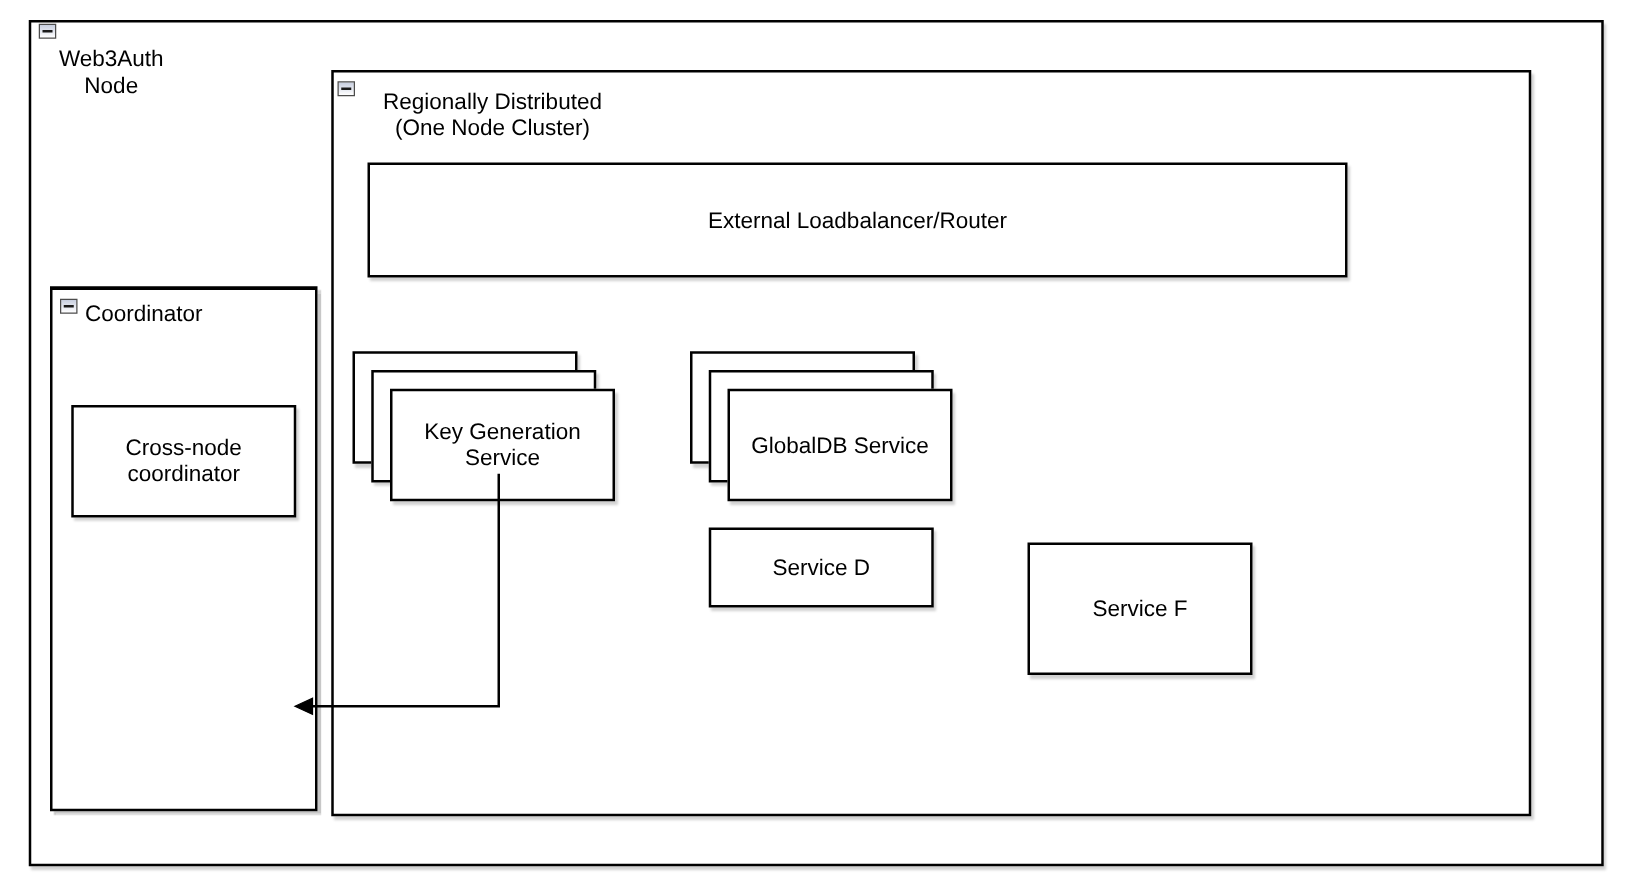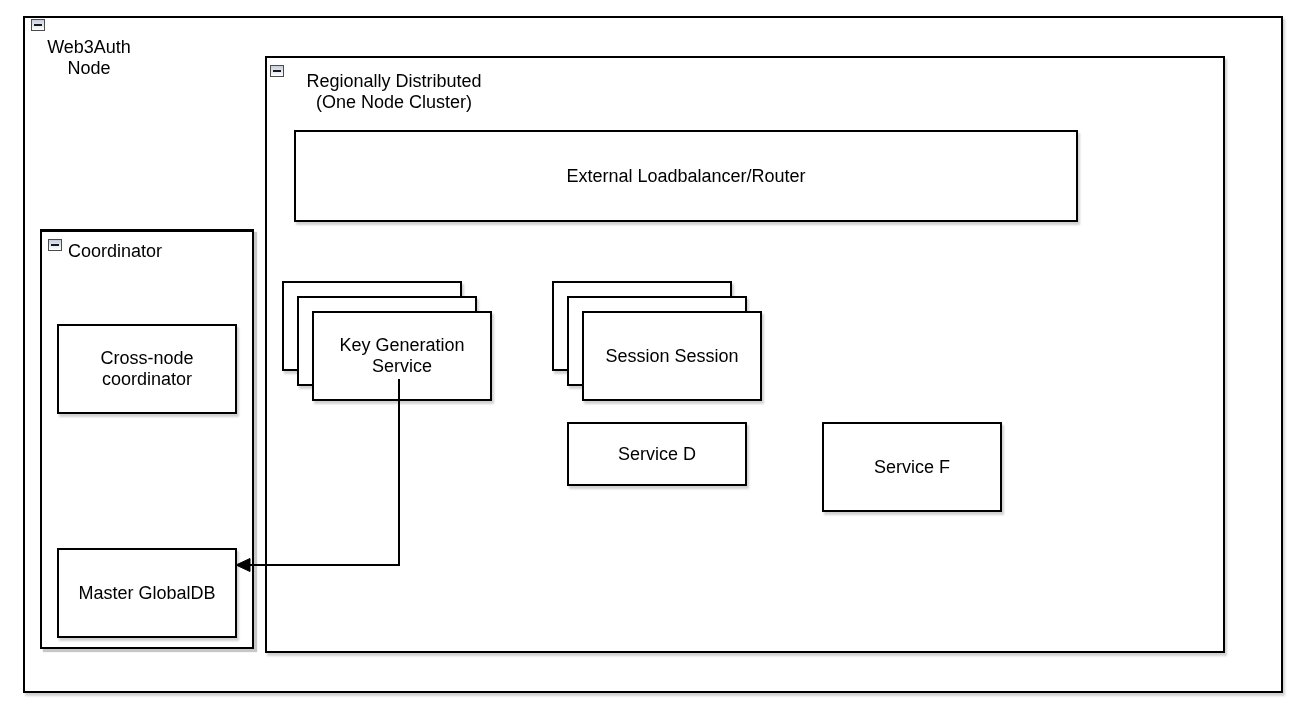--- a/index.html
+++ b/index.html
@@ -45,21 +45,21 @@
   .stack { position: absolute; width: 212px; height: 122px; }
   .stack .layer { width: 180px; height: 90px; }
   .stack .layer-back  { left: 0;    top: 0; }
   .stack .layer-mid   { left: 15px; top: 15px; }
   .stack .layer-front { left: 30px; top: 30px; z-index: 2; }
   .stack-kgs     { left: 15px;  top: 223px; }
   .stack-session { left: 285px; top: 223px; }
   .stack-tss     { left: 525px; top: 223px; }
 
   .service-d { left: 300px; top: 364px; width: 180px; height: 64px; }
-  .service-f { left: 555px; top: 364px; width: 180px; height: 90px; }
+  .service-f { left: 555px; top: 376px; width: 180px; height: 106px; }
 
   
   .coordinator {
     left: 15px; top: 211px; width: 214px; height: 420px;
     border-top-width: 3px;
     box-shadow: 3px 3px 1px rgba(0,0,0,0.22);
     padding-left: 20px;
   }
   .coordinator > .collapse-btn { left: 6px; top: 7px; }
   .coordinator > .group-label { left: 26px; top: 9px; }
@@ -106,21 +106,21 @@
       <div class="box layer layer-front">
         <div>Key Generation</div>
         <div>Service</div>
       </div>
     </div>
 
     <div class="stack stack-session">
       <div class="box layer layer-back"></div>
       <div class="box layer layer-mid"></div>
       <div class="box layer layer-front">
-        <div>Session Session</div>
+        <div>GlobalDB Service</div>
         <div></div>
       </div>
     </div>
 
 
     <div class="box service-d">
       <div>Service D</div>
     </div>
     <div class="box service-f">
       <div>Service F</div>
@@ -130,22 +130,19 @@
   <div class="container coordinator">
     <div class="collapse-btn">
       <span class="minus-bar"></span>
     </div>
     <div class="group-label left">Coordinator</div>
 
     <div class="box coord-child cross-node">
       <div>Cross-node</div>
       <div>coordinator</div>
     </div>
-    <div class="box coord-child master-db">
-      <div>Master GlobalDB</div>
-    </div>
   </div>
 </div>
 
 <svg class="edge-layer" viewBox="0 0 1302 708" xmlns="http://www.w3.org/2000/svg">
   <polyline points="399,379 399,565 249,565"></polyline>
   <polygon points="236,565 250,558.5 250,571.5"></polygon>
 </svg>
 
 </body></html>

